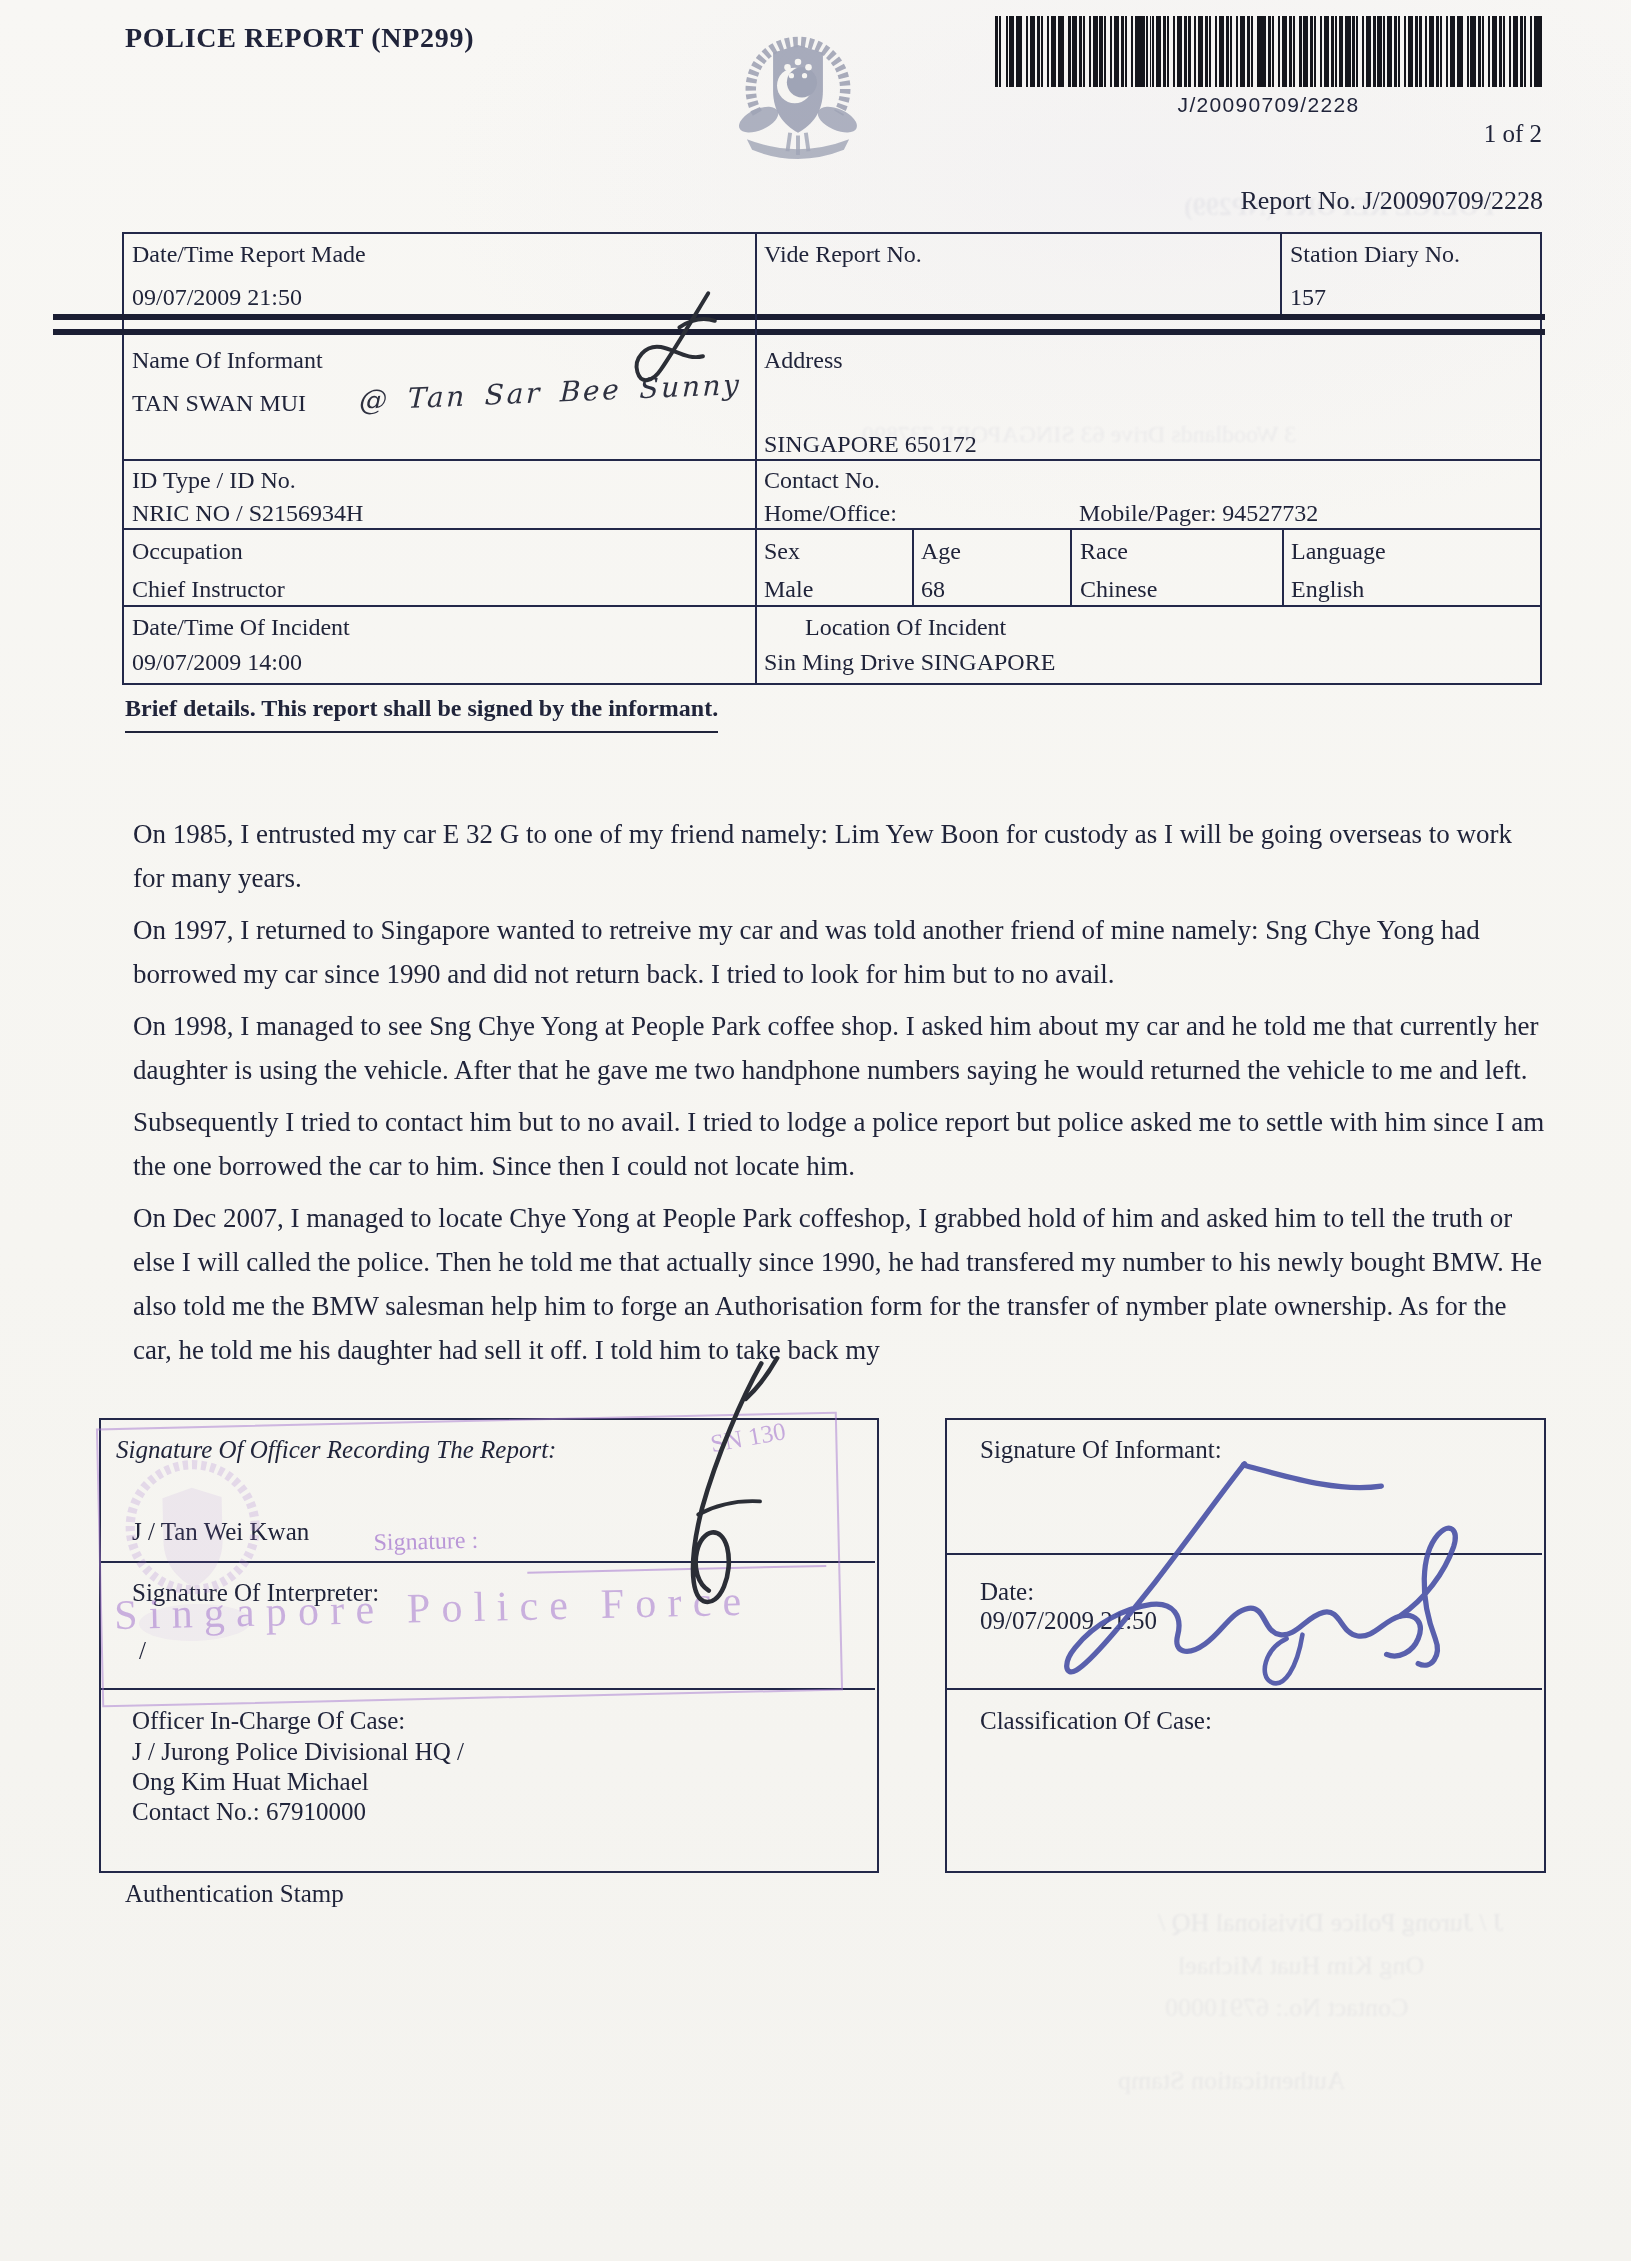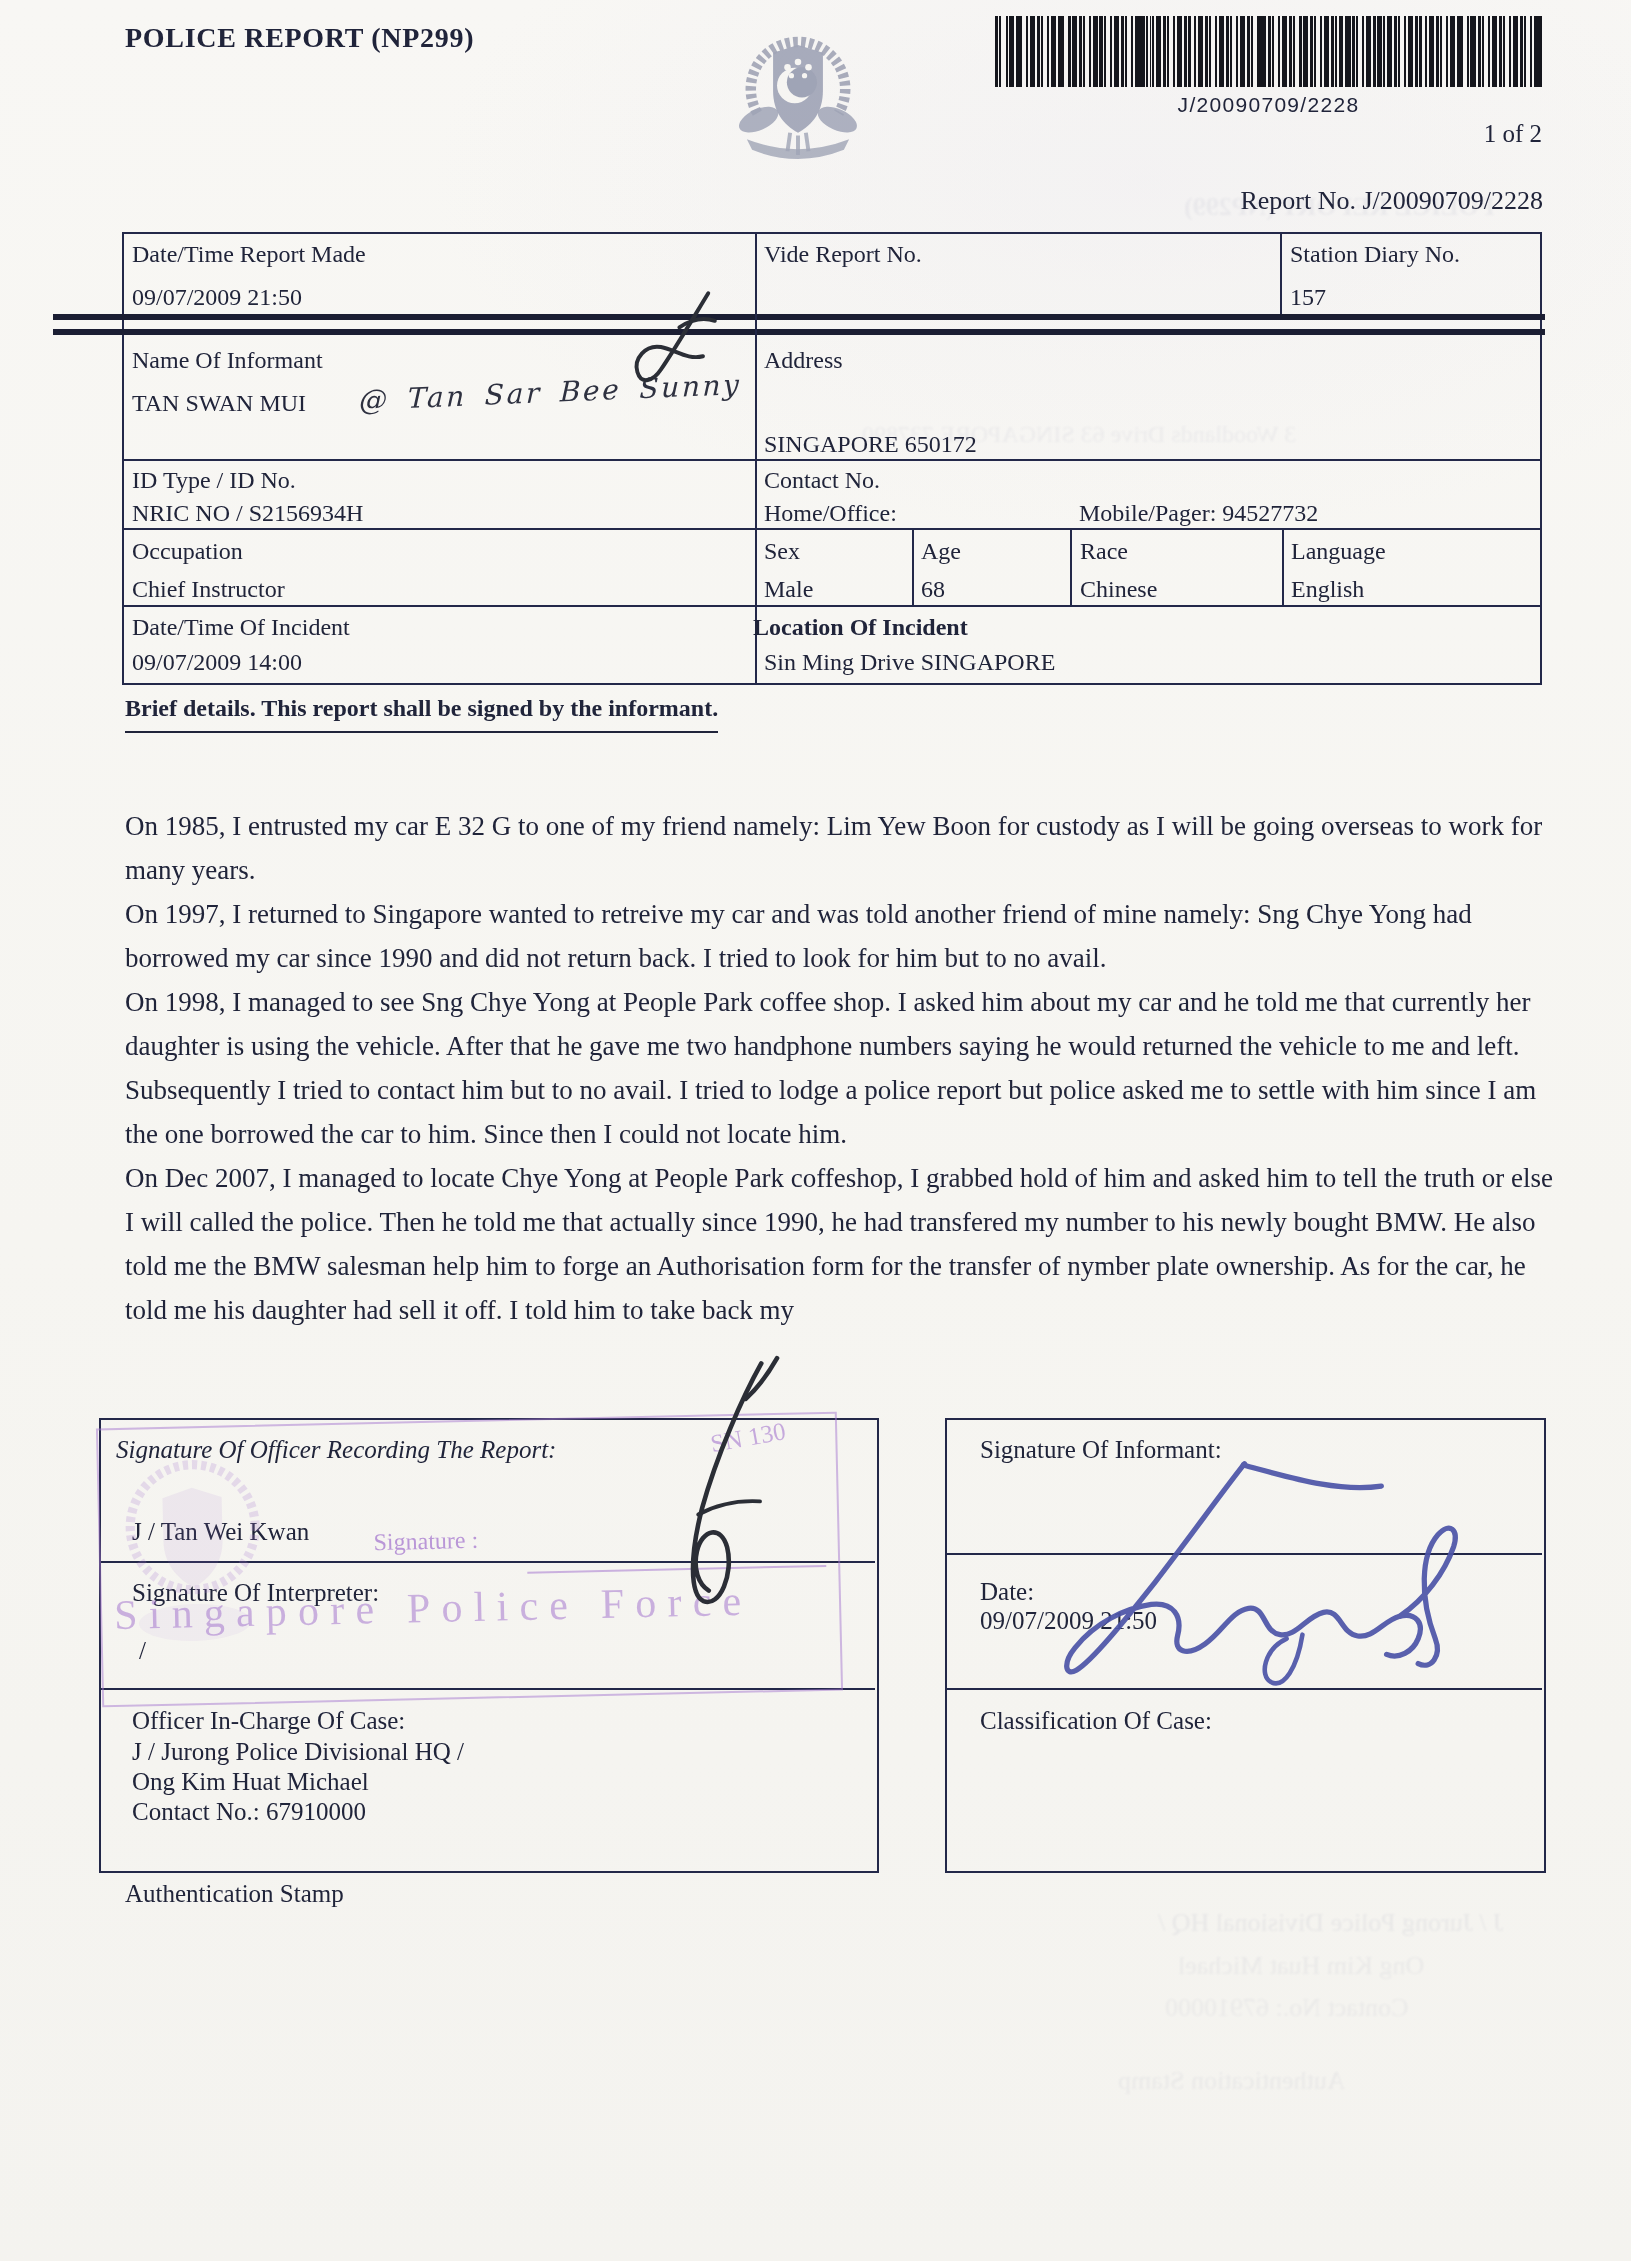--- a/index.html
+++ b/index.html
@@ -22,21 +22,21 @@
   #title{font-size:28px;font-weight:bold;letter-spacing:0.7px;white-space:nowrap;}
   #report-no{font-size:26px;white-space:nowrap;text-align:right;}
   #page-of{font-size:25px;white-space:nowrap;text-align:right;}
   #barcode{
     background-image:
       repeating-linear-gradient(90deg,#15161d 0 2.6px,transparent 2.6px 4px,#15161d 4px 6px,transparent 6px 10.5px,#15161d 10.5px 12.5px,transparent 12.5px 14px,#15161d 14px 19px,transparent 19px 21px),
       repeating-linear-gradient(90deg,transparent 0 24px,#15161d 24px 27px,transparent 27px 35px,#15161d 35px 36px,transparent 36px 40px);
   }
   #barcode-label{font-size:21px;text-align:center;font-family:"Liberation Sans","DejaVu Sans",sans-serif;letter-spacing:1.3px;}
   #statement{width:1428px;font-size:27px;line-height:44px;text-align:left;}
-  #statement p{margin:0;}
+  #statement p{margin:8px;}
   #brief-heading{font-size:24px;font-weight:bold;border-bottom:2px solid #20243a;padding-bottom:9.2px;white-space:nowrap;}
   .sig-lbl{font-size:25px;white-space:nowrap;}
   .oic-line{font-size:25px;line-height:30px;white-space:nowrap;}
   .handwrite{
     font-family:"DejaVu Serif","Liberation Serif",serif;
     font-style:italic;font-size:28px;color:#2e3140;
     letter-spacing:2.6px;word-spacing:6.6px;white-space:nowrap;
     transform:rotate(-2.4deg) skewX(-4deg);
   }
   
@@ -145,21 +145,21 @@
   <div class="lbl abs" style="left:764px;top:576px;">Male</div>
   <div class="lbl abs" style="left:921px;top:538px;">Age</div>
   <div class="lbl abs" style="left:921px;top:576px;">68</div>
   <div class="lbl abs" style="left:1080px;top:538px;">Race</div>
   <div class="lbl abs" style="left:1080px;top:576px;">Chinese</div>
   <div class="lbl abs" style="left:1291px;top:538px;">Language</div>
   <div class="lbl abs" style="left:1291px;top:576px;">English</div>
 
   <div class="lbl abs" style="left:132px;top:614px;">Date/Time Of Incident</div>
   <div class="lbl abs" style="left:132px;top:649px;">09/07/2009 14:00</div>
-  <div class="lbl abs" style="left:753px;top:614px;font-weight:bold;">Location Of Incident</div>
+  <div class="lbl abs" style="left:805px;top:614px;">Location Of Incident</div>
   <div class="lbl abs" style="left:764px;top:649px;">Sin Ming Drive SINGAPORE</div>
 
   <div id="brief-heading" class="abs" style="left:125px;top:695px;">Brief details. This report shall be signed by the informant.</div>
 
   <div id="statement" class="abs" style="left:125px;top:804px;">
     <p>On 1985, I entrusted my car E 32 G to one of my friend namely: Lim Yew Boon for custody as I will be going overseas to work for many years.</p>
     <p>On 1997, I returned to Singapore wanted to retreive my car and was told another friend of mine namely: Sng Chye Yong had borrowed my car since 1990 and did not return back. I tried to look for him but to no avail.</p>
     <p>On 1998, I managed to see Sng Chye Yong at People Park coffee shop. I asked him about my car and he told me that currently her daughter is using the vehicle. After that he gave me two handphone numbers saying he would returned the vehicle to me and left.</p>
     <p>Subsequently I tried to contact him but to no avail. I tried to lodge a police report but police asked me to settle with him since I am the one borrowed the car to him. Since then I could not locate him.</p>
     <p>On Dec 2007, I managed to locate Chye Yong at People Park coffeshop, I grabbed hold of him and asked him to tell the truth or else I will called the police. Then he told me that actually since 1990, he had transfered my number to his newly bought BMW. He also told me the BMW salesman help him to forge an Authorisation form for the transfer of nymber plate ownership. As for the car, he told me his daughter had sell it off. I told him to take back my</p>

